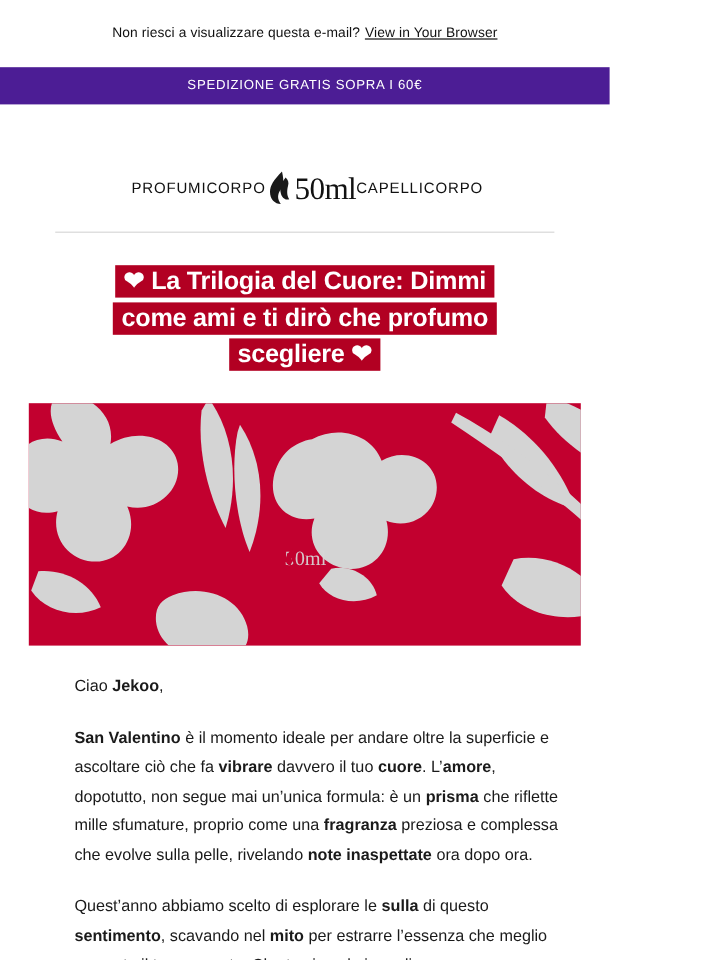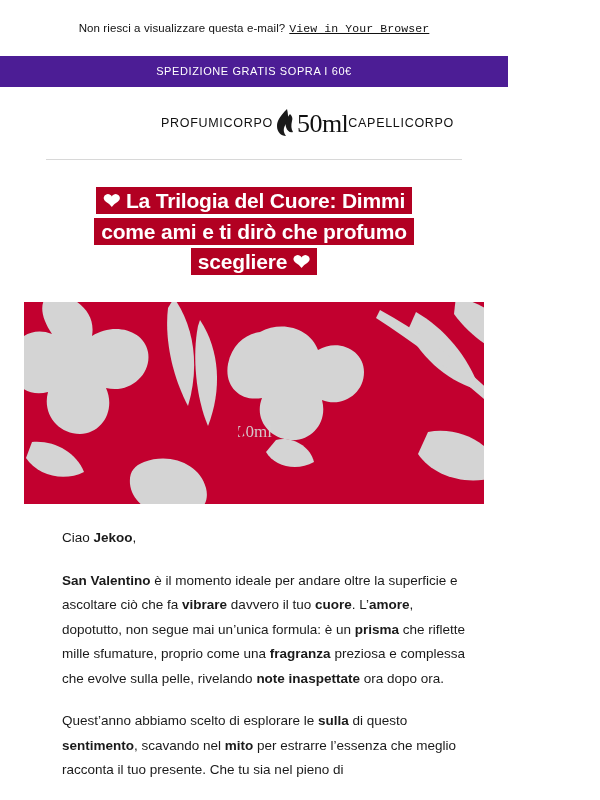--- a/index.html
+++ b/index.html
@@ -24,40 +24,40 @@
     align-items: center;
     justify-content: center;
     font-size: 11.5px;
     color: #111;
     letter-spacing: .1px;
   }
   .preheader a {
     color: #111;
     text-decoration: underline;
     margin-left: 4px;
-    font-family: Liberation Mono, monospace;
   }
 
   
   .shipbar {
     background: #4c1d95;
     color: #ffffff;
     text-align: center;
     font-size: 11px;
     letter-spacing: .6px;
     padding: 9px 0 10px;
   }
 
   
   .nav {
     height: 72px;
     display: flex;
     align-items: center;
-    justify-content: flex-end;
+    justify-content: center;
     padding: 0 54px 0 58px;
+    margin-top: 34px;
   }
   .nav-item {
     font-size: 12.5px;
     letter-spacing: .7px;
     color: #111;
     text-decoration: none;
     white-space: nowrap;
   }
   .logo {
     display: flex;

